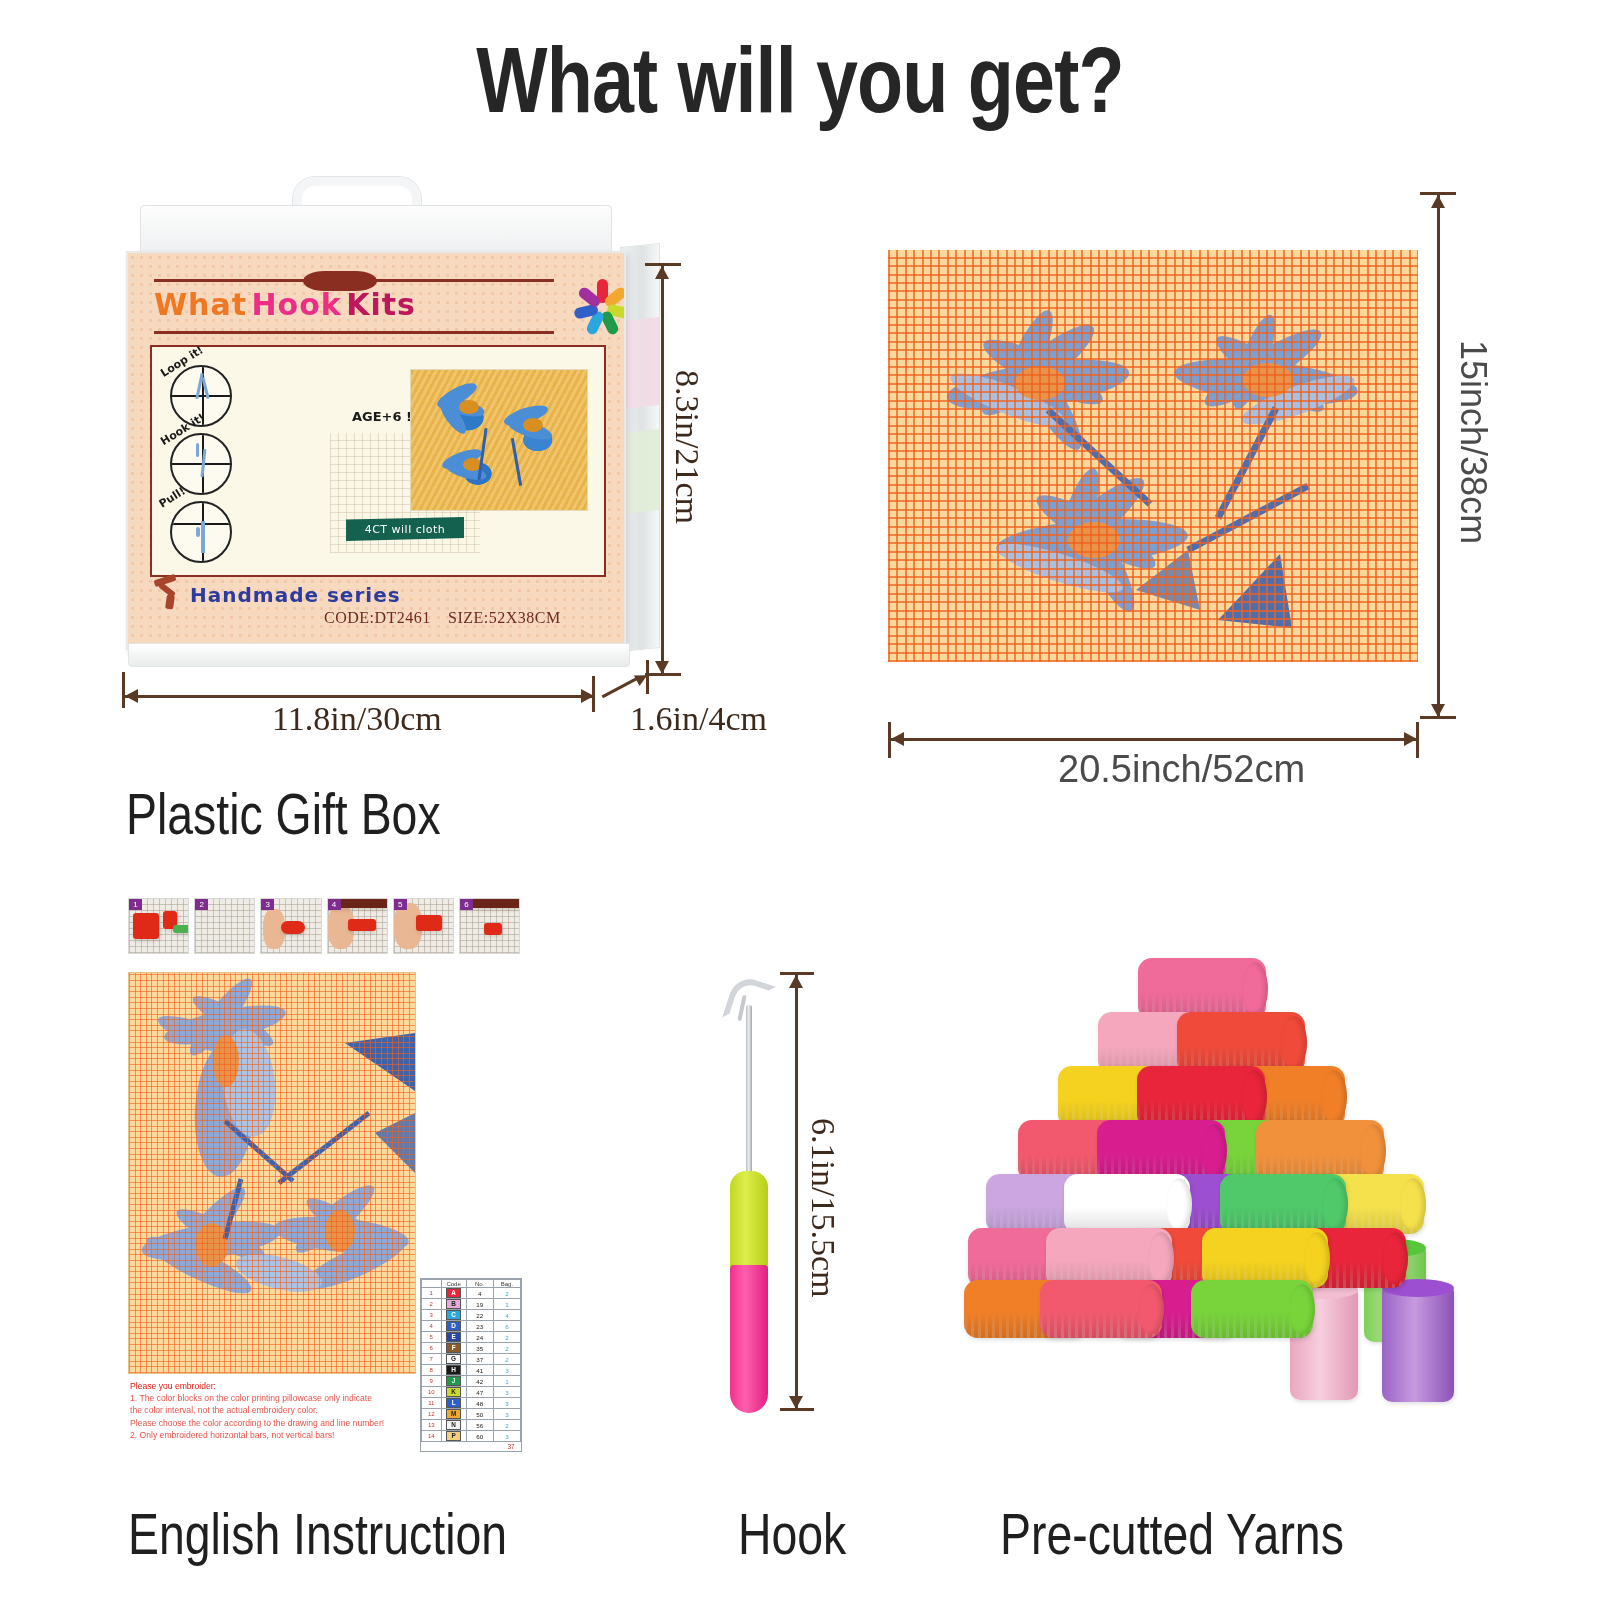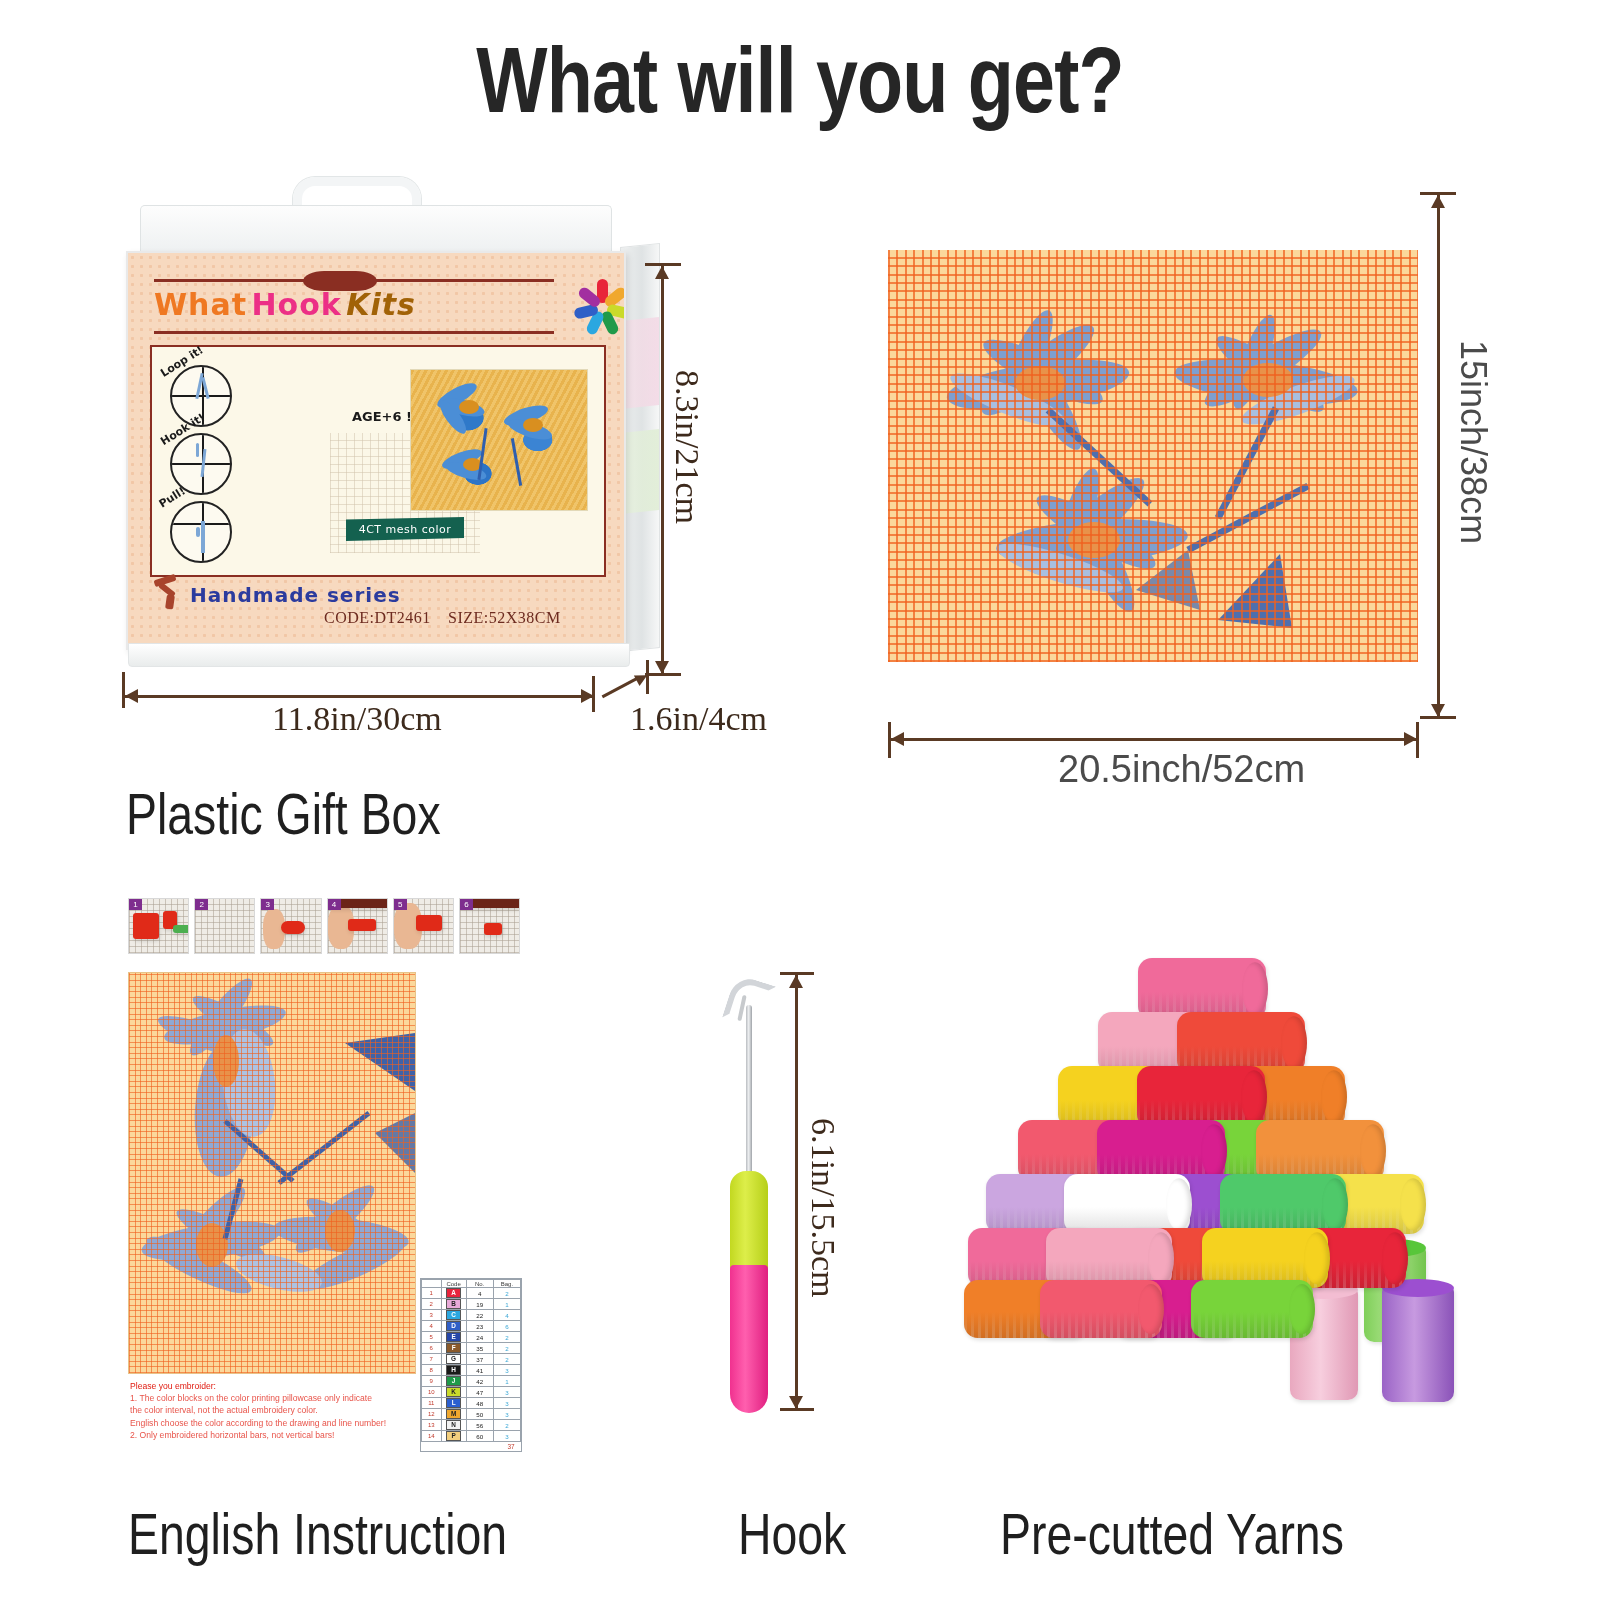--- a/index.html
+++ b/index.html
@@ -84,21 +84,21 @@
   .rule{position:absolute;height:3px;background:#8a2e22;}
   .brand{
     position:absolute;left:26px;top:34px;width:400px;height:44px;
   }
   .brand span{
     font-family:"DejaVu Sans", sans-serif;
     font-size:30px;font-weight:bold;letter-spacing:1px;
   }
   .b-latch{color:#ef7822;}
   .b-hook{color:#ec2f86;}
-  .b-kits{color:#a16207;font-style:italic;}
+  .b-kits{color:#be185d;}
   .badge{
     position:absolute;left:175px;top:18px;width:74px;height:20px;
     background:#8a2e22;border-radius:40% / 70%;
   }
   .pinwheel{
     position:absolute;left:445px;top:22px;width:58px;height:58px;
   }
   .pinwheel i{
     position:absolute;left:24px;top:4px;width:11px;height:24px;
     border-radius:7px;transform-origin:50% 120%;
@@ -367,21 +367,21 @@
         <div class="steplab" style="left:6px;top:144px;">Pull!</div>
         <div class="circ" style="left:18px;top:154px;">
           <div class="gx" style="top:20px;"></div>
             <div class="gy" style="left:30px;"></div>
           <div class="fg" style="left:29px;top:18px;width:4px;height:32px;"></div>
           <div class="fg" style="left:24px;top:24px;width:4px;height:10px;border-radius:4px;"></div>
         </div>
 
         <div class="agelab">AGE+6 !</div>
         <div class="meshpad"></div>
-        <div class="ribbon">4CT mesh color</div>
+        <div class="ribbon">4CT will cloth</div>
 
         <div class="kitphoto">
           <div class="petal" style="left:24px;top:18px;width:44px;height:15px;transform:rotate(-28deg);"></div>
           <div class="petal" style="left:30px;top:30px;width:44px;height:15px;transform:rotate(14deg);"></div>
           <div class="petal" style="left:22px;top:40px;width:40px;height:14px;transform:rotate(54deg);"></div>
           <div class="ctr" style="left:48px;top:30px;width:20px;height:14px;"></div>
           <div class="petal" style="left:92px;top:38px;width:46px;height:15px;transform:rotate(-18deg);"></div>
           <div class="petal" style="left:96px;top:52px;width:46px;height:15px;transform:rotate(18deg);"></div>
           <div class="ctr" style="left:112px;top:48px;width:20px;height:14px;"></div>
           <div class="petal" style="left:30px;top:82px;width:42px;height:14px;transform:rotate(-20deg);"></div>
@@ -706,21 +706,21 @@
               <td colspan="4">37</td>
             </tr>
           </tbody>
       </table>
     </div>
 
     <div class="notes">
       <div class="hd">Please you embroider:</div>
       <div>1. The color blocks on the color printing pillowcase only indicate</div>
       <div>the color interval,  not the actual embroidery color.</div>
-      <div> English choose the color according to the drawing and line number!</div>
+      <div> Please choose the color according to the drawing and line number!</div>
       <div>2. Only embroidered horizontal bars, not vertical bars!</div>
     </div>
   </div>
 
   <div class="caption" style="left:128px;top:1500px;">English Instruction</div>
 
   <div class="hook-wrap">
     <div class="hook-tip"></div>
     <div class="hook-shaft"></div>
     <div class="hook-latch"></div>

